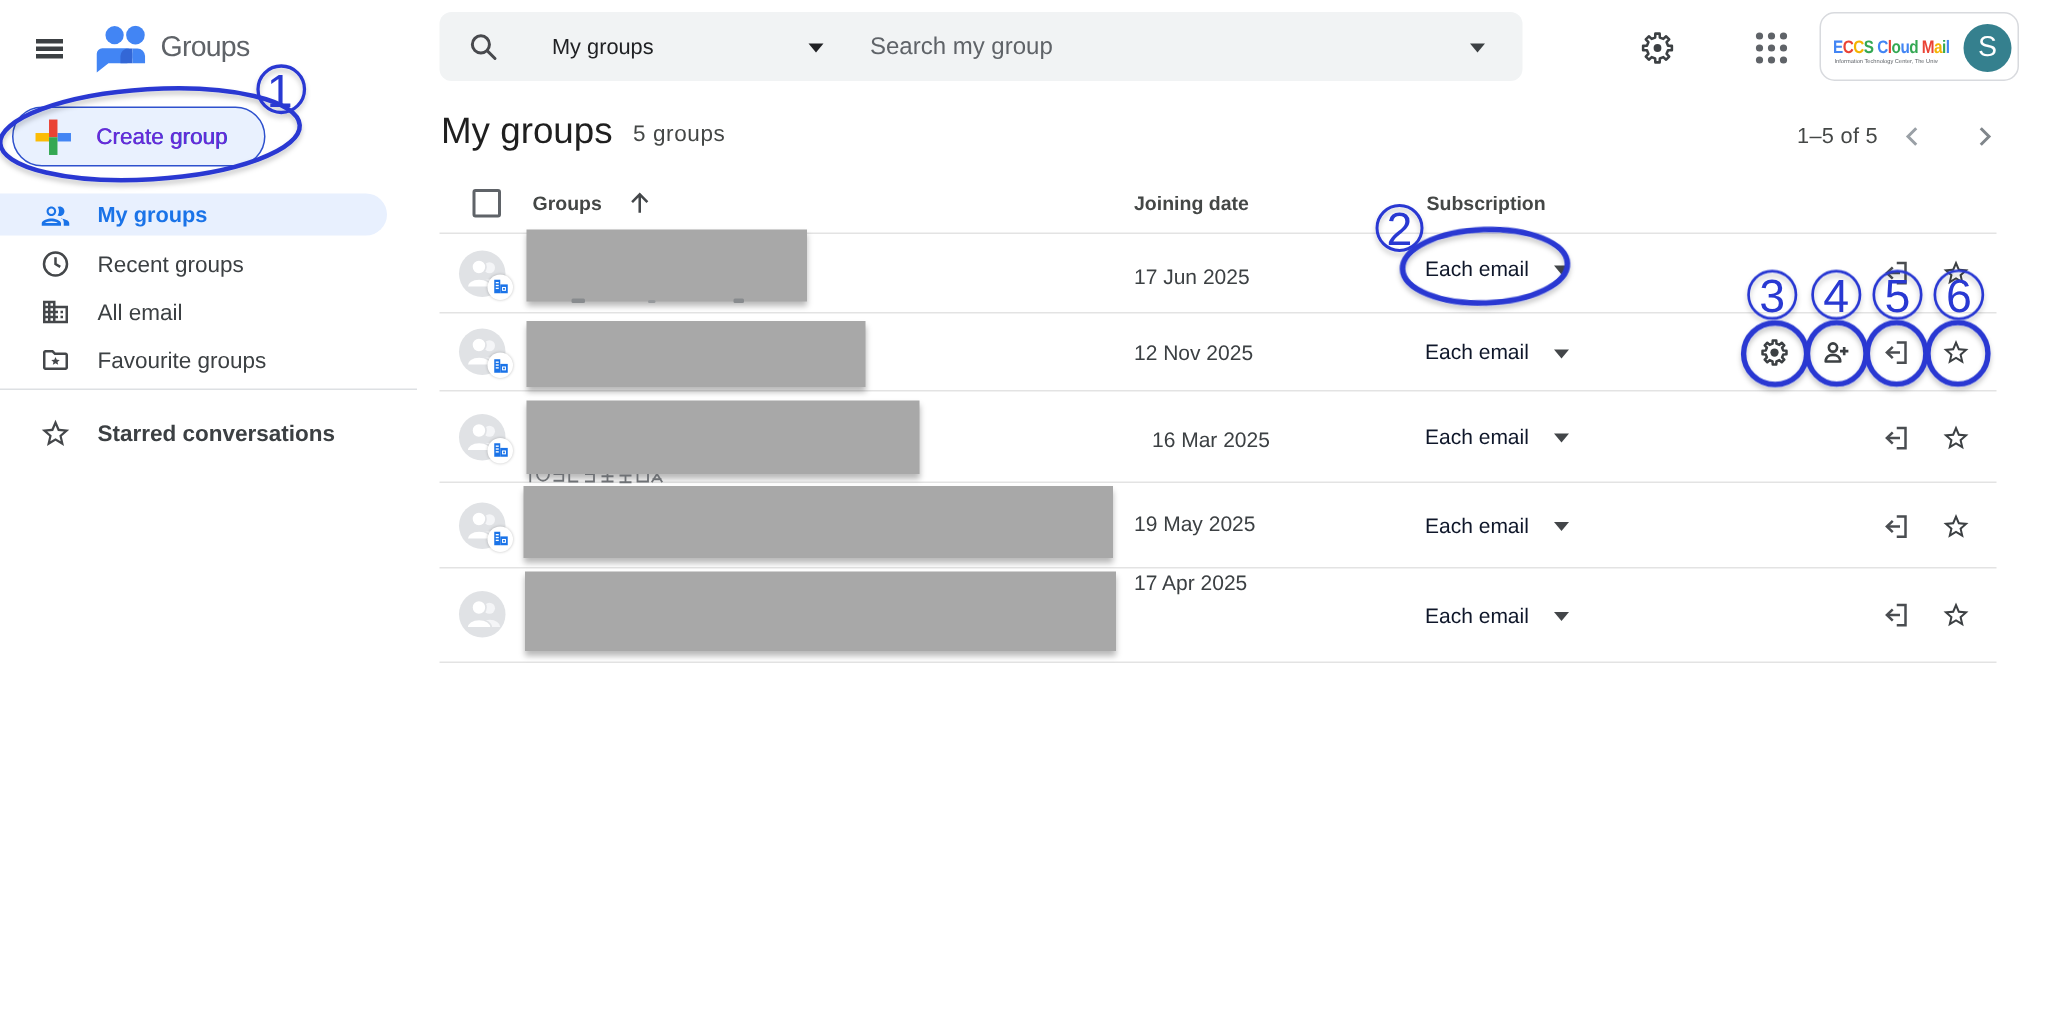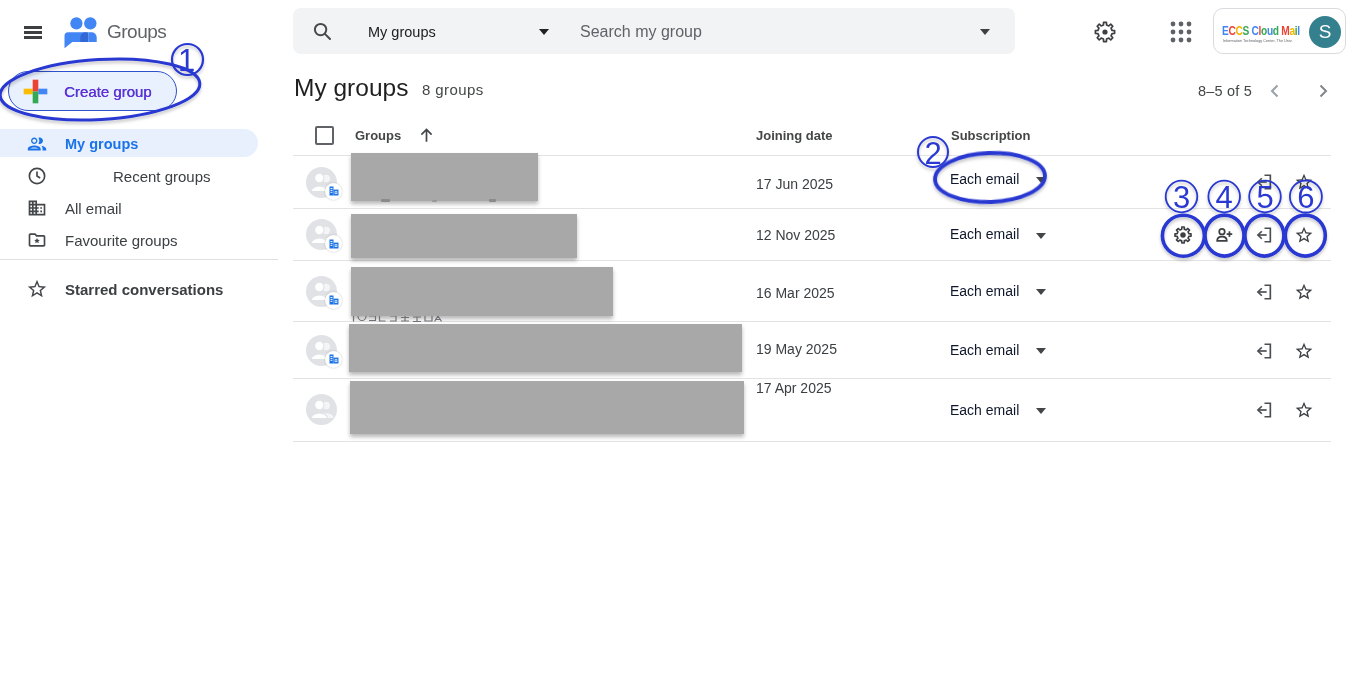--- a/index.html
+++ b/index.html
@@ -83,44 +83,44 @@
 <div class="abs" style="left:0;top:129px;width:258px;height:28px;background:#e8f0fe;border-radius:0 14px 14px 0;"></div>
 <svg class="ic" style="left:26px;top:133px" width="22" height="22" viewBox="0 0 24 24">
   <path fill-rule="evenodd" fill="#1a73e8" d="M9 13.75c-2.34 0-7 1.17-7 3.5V19h14v-1.75c0-2.33-4.66-3.5-7-3.5zM4.34 17c.84-.58 2.87-1.25 4.66-1.25s3.82.67 4.66 1.25H4.34zM9 12c1.93 0 3.5-1.57 3.5-3.5S10.93 5 9 5 5.5 6.57 5.5 8.5 7.07 12 9 12zm0-5.5c1.1 0 2 .9 2 2s-.9 2-2 2-2-.9-2-2 .9-2 2-2zm7.04 6.81c1.16.84 1.96 1.96 1.96 3.44V19h4v-1.75c0-2.02-3.5-3.17-5.96-3.44zM15 12c1.93 0 3.5-1.57 3.5-3.5S16.93 5 15 5c-.54 0-1.04.13-1.5.35.63.89 1 1.98 1 3.15s-.37 2.26-1 3.15c.46.22.96.35 1.5.35z"></path>
 </svg>
 <div class="abs" style="left:65px;top:135.5px;font-size:14.5px;font-weight:700;color:#1a73e8;">My groups</div>
 
 <svg class="ic" style="left:27px;top:166px" width="20" height="20" viewBox="0 0 24 24">
   <circle cx="12" cy="12" r="9.2" fill="none" stroke="#44474a" stroke-width="2"></circle>
   <path d="M12 6.5 V12 L15.8 14.3" fill="none" stroke="#44474a" stroke-width="2"></path>
 </svg>
-<div class="abs" style="left:65px;top:168px;font-size:15px;color:#3c4043;margin-left:48px;">Recent groups</div>
+<div class="abs" style="left:65px;top:168px;font-size:15px;color:#3c4043;">Recent groups</div>
 
 <svg class="ic" style="left:27px;top:198px" width="20" height="20" viewBox="0 0 24 24">
   <path fill="#44474a" d="M12 7V3H2v18h20V7H12zM6 19H4v-2h2v2zm0-4H4v-2h2v2zm0-4H4V9h2v2zm0-4H4V5h2v2zm4 12H8v-2h2v2zm0-4H8v-2h2v2zm0-4H8V9h2v2zm0-4H8V5h2v2zm10 12h-8v-2h2v-2h-2v-2h2v-2h-2V9h8v10zm-2-8h-2v2h2v-2zm0 4h-2v2h2v-2z"></path>
 </svg>
 <div class="abs" style="left:65px;top:200px;font-size:15px;color:#3c4043;">All email</div>
 
 <svg class="ic" style="left:27px;top:230px" width="20" height="20" viewBox="0 0 24 24">
   <path fill="#44474a" d="M20 6h-8l-2-2H4c-1.1 0-2 .9-2 2v12c0 1.1.9 2 2 2h16c1.1 0 2-.9 2-2V8c0-1.1-.9-2-2-2zm0 12H4V6h5.17l2 2H20v10z"></path>
   <path fill="#44474a" d="M12 9.5 l1.0 2.2 2.4 .2 -1.8 1.6 .55 2.35 -2.15 -1.25 -2.15 1.25 .55 -2.35 -1.8 -1.6 2.4 -.2 z"></path>
 </svg>
 <div class="abs" style="left:65px;top:232px;font-size:15px;color:#3c4043;">Favourite groups</div>
 
 <div class="abs" style="left:0;top:259px;width:278px;height:1px;background:#dde0e3;"></div>
 
 <svg class="ic" style="left:26px;top:278px" width="22" height="22" viewBox="0 0 24 24">
   <path fill="#44474a" d="M22 9.24l-7.19-.62L12 2 9.19 8.63 2 9.24l5.46 4.73L5.82 21 12 17.27 18.18 21l-1.63-7.03L22 9.24zM12 15.4l-3.76 2.27 1-4.28-3.32-2.88 4.38-.38L12 6.1l1.71 4.04 4.38.38-3.32 2.88 1 4.28L12 15.4z"></path>
 </svg>
 <div class="abs" style="left:65px;top:281px;font-size:15px;color:#3c4043;font-weight:bold;">Starred conversations</div>
 
 <div class="abs" style="left:294px;top:73.5px;font-size:24.5px;color:#1f1f1f;">My groups</div>
-<div class="abs" style="left:422px;top:81px;font-size:15px;letter-spacing:0.4px;color:#444746;">8 groups</div>
-
-<div class="abs" style="left:1198px;top:83px;font-size:14.5px;letter-spacing:0.2px;color:#444746;">8–5 of 5</div>
+<div class="abs" style="left:422px;top:81px;font-size:15px;letter-spacing:0.4px;color:#444746;">5 groups</div>
+
+<div class="abs" style="left:1198px;top:83px;font-size:14.5px;letter-spacing:0.2px;color:#444746;">1–5 of 5</div>
 <svg class="ic" style="left:1268px;top:84px" width="14" height="14" viewBox="0 0 14 14">
   <path d="M9.5 1.5 L4 7 L9.5 12.5" fill="none" stroke="#9aa0a6" stroke-width="2"></path>
 </svg>
 <svg class="ic" style="left:1316px;top:84px" width="14" height="14" viewBox="0 0 14 14">
   <path d="M4.5 1.5 L10 7 L4.5 12.5" fill="none" stroke="#80868b" stroke-width="2"></path>
 </svg>
 
 <div class="abs" style="left:315px;top:126px;width:19px;height:19px;border:2px solid #5f6368;border-radius:2px;"></div>
 <div class="abs" style="left:355px;top:128px;font-size:13px;font-weight:700;color:#444746;">Groups</div>
 <svg class="ic" style="left:418px;top:126px" width="17" height="18" viewBox="0 0 17 18">
@@ -232,21 +232,21 @@
     <path d="M73 0 v5 h7 v-5"></path>
     <path d="M86 0 l-3.5 5.5 M86 0 l3.5 5.5 M83 3.5 h6"></path>
   </g>
 </svg>
 <div class="abs" style="left:381px;top:199px;width:9px;height:2.5px;background:#888b8e;border-radius:1px;"></div>
 <div class="abs" style="left:489px;top:199px;width:7px;height:2.5px;background:#888b8e;border-radius:1px;"></div>
 <div class="abs" style="left:432px;top:199.5px;width:5px;height:2px;background:#96999c;border-radius:1px;"></div>
 
 <div class="date" style="top:176px;">17 Jun 2025</div>
 <div class="date" style="top:227px;">12 Nov 2025</div>
-<div class="date" style="top:285px;">16 Mar 2025</div>
+<div class="date" style="top:285px;margin-left:12px;">16 Mar 2025</div>
 <div class="date" style="top:341px;">19 May 2025</div>
 <div class="date" style="top:380px;">17 Apr 2025</div>
 
 <div class="each" style="top:170.5px;">Each email</div>
 <div class="caret" style="left:1036px;top:177px;"></div>
 <div class="each" style="top:226px;">Each email</div>
 <div class="caret" style="left:1036px;top:232.5px;"></div>
 <div class="each" style="top:282.5px;">Each email</div>
 <div class="caret" style="left:1036px;top:289px;"></div>
 <div class="each" style="top:341.5px;">Each email</div>

